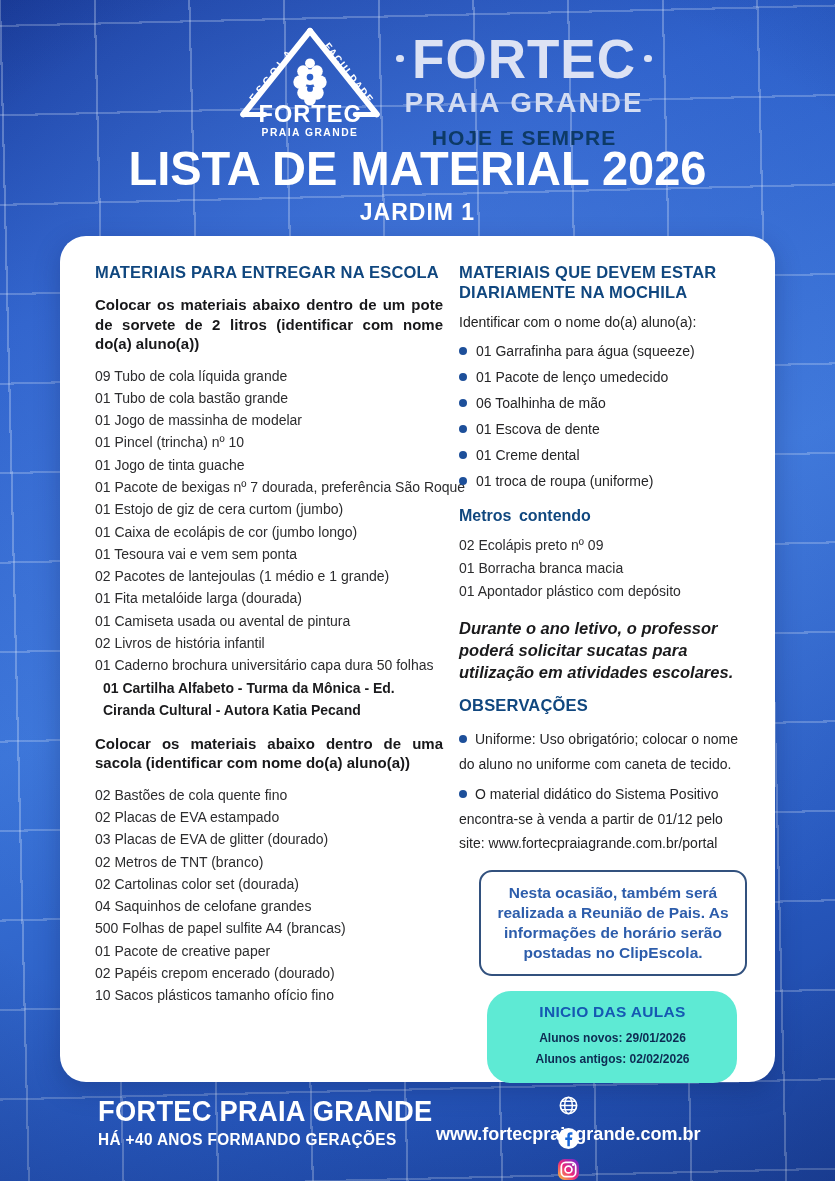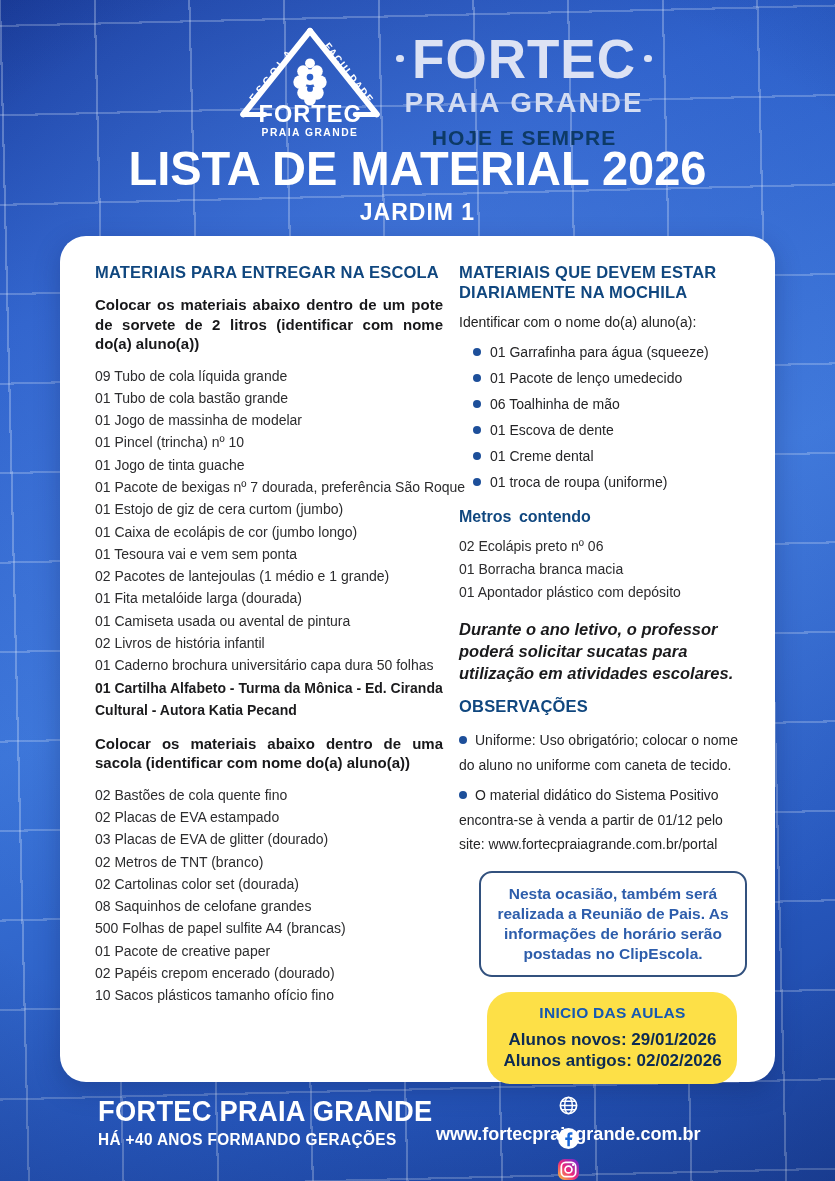--- a/index.html
+++ b/index.html
@@ -33,40 +33,40 @@
   .card{position:absolute;left:60px;top:236px;width:715px;height:846px;background:#ffffff;
     border-radius:26px;box-shadow:0 8px 26px rgba(10,25,80,.28);box-sizing:border-box;
     padding:26px 28px 20px 35px;display:flex;gap:16px;}
   .col-left{width:348px;flex:none;}
   .col-right{flex:1;min-width:0;}
   .sec-h{font-size:16.5px;font-weight:800;color:#10477f;letter-spacing:.2px;margin:0 0 6px 0;line-height:20px;}
   .intro{font-size:15px;font-weight:700;color:#18181a;line-height:19.5px;margin:13px 0 11px 0;text-align:justify;}
   ul.plain{list-style:none;margin:0;padding:0;}
   ul.plain li{font-size:14px;color:#2c2c2e;line-height:22.3px;}
   ul.plain li.wide{white-space:nowrap;}
-  ul.plain li.bolditem{font-weight:800;color:#1b1b1d;line-height:22px;}
+  ul.plain li.bolditem{font-weight:800;color:#1b1b1d;line-height:22px;margin-left:8px;}
   .r-intro{font-size:14px;color:#222;margin:12px 0 13px 0;}
-  ul.bullets{list-style:none;margin:14px;padding:0;}
+  ul.bullets{list-style:none;margin:0;padding:0;}
   ul.bullets li{position:relative;font-size:14px;color:#252527;padding-left:17px;margin:9px 0;line-height:17px;}
   ul.bullets li::before{content:"";position:absolute;left:0;top:4px;width:8px;height:8px;border-radius:50%;background:#1d4f9a;}
   .estojo-h{font-size:16px;font-weight:800;color:#10477f;margin:17px 0 9px 0;word-spacing:3px;}
   ul.estojo{list-style:none;margin:0;padding:0;}
   ul.estojo li{font-size:14px;color:#2c2c2e;line-height:23px;}
   .note{font-size:16.5px;font-weight:800;font-style:italic;color:#1a1a1c;line-height:22px;margin:14px 0 12px 0;}
   .obs-h{margin:10px 0 12px 0;}
   .obs{font-size:14px;color:#252527;line-height:24.5px;margin:6px 0;}
   .obs .dot{display:inline-block;width:8px;height:8px;border-radius:50%;background:#1d4f9a;margin-right:8px;vertical-align:1px;}
   .delivery{margin:14px 0 0 20px;width:268px;box-sizing:border-box;border:2px solid #32517e;border-radius:13px;
     padding:11px 8px;text-align:center;color:#2d5dab;font-size:15.5px;font-weight:800;line-height:20px;}
   .delivery p{margin:0;}
   .delivery p + p{margin-top:9px;}
-  .startbox{margin:15px 0 0 28px;width:250px;box-sizing:border-box;background:#fde047;border-radius:24px;
+  .startbox{margin:15px 0 0 28px;width:250px;box-sizing:border-box;background:#5eead4;border-radius:24px;
     padding:12px 11px 13px 12px;text-align:center;}
   .start-title{font-size:15.5px;font-weight:800;color:#1558b2;letter-spacing:.3px;}
-  .start-line{font-size:17px;font-weight:800;color:#0d2b52;line-height:21px;}
+  .start-line{font-size:12px;font-weight:800;color:#0d2b52;line-height:21px;}
   .start-line.first{margin-top:7px;}
 
   
   .footer{position:absolute;left:8px;top:1082px;width:835px;height:99px;color:#fff;}
   .f-left{position:absolute;left:90px;top:13px;}
   .f-name{font-size:29px;font-weight:800;letter-spacing:.3px;transform:scaleX(.94);transform-origin:left;white-space:nowrap;}
   .f-tag{font-size:16px;font-weight:700;letter-spacing:.4px;margin-top:3px;transform:scaleX(.96);transform-origin:left;white-space:nowrap;}
   .f-right{position:absolute;left:428px;top:13px;}
   .f-row{display:flex;align-items:center;gap:8px;height:26px;flex-direction:column;}
   .f-row + .f-row{margin-top:6px;}
@@ -146,21 +146,21 @@
         <li class="bolditem">01 Cartilha Alfabeto - Turma da Mônica - Ed. Ciranda Cultural - Autora Katia Pecand</li>
       </ul>
 
       <p class="intro">Colocar os materiais abaixo dentro de uma sacola (identificar com nome do(a) aluno(a))</p>
       <ul class="plain">
         <li>02 Bastões de cola quente fino</li>
         <li>02 Placas de EVA estampado</li>
         <li>03 Placas de EVA de glitter (dourado)</li>
         <li>02 Metros de TNT (branco)</li>
         <li>02 Cartolinas color set (dourada)</li>
-        <li>08 Saquinhos de celofane grandes</li>
+        <li>04 Saquinhos de celofane grandes</li>
         <li>500 Folhas de papel sulfite A4 (brancas)</li>
         <li>01 Pacote de creative paper</li>
         <li>02 Papéis crepom encerado (dourado)</li>
         <li>10 Sacos plásticos tamanho ofício fino</li>
       </ul>
     </div>
 
     <div class="col-right">
       <h2 class="sec-h">MATERIAIS QUE DEVEM ESTAR DIARIAMENTE NA MOCHILA</h2>
       <p class="r-intro">Identificar com o nome do(a) aluno(a):</p>
@@ -169,21 +169,21 @@
         <li>01 Garrafinha para água (squeeze)</li>
         <li>01 Pacote de lenço umedecido</li>
         <li>06 Toalhinha de mão</li>
         <li>01 Escova de dente</li>
         <li>01 Creme dental</li>
         <li>01 troca de roupa (uniforme)</li>
       </ul>
 
       <h3 class="estojo-h">Metros contendo</h3>
       <ul class="estojo">
-        <li>02 Ecolápis preto nº 06</li>
+        <li>02 Ecolápis preto nº 09</li>
         <li>01 Borracha branca macia</li>
         <li>01 Apontador plástico com depósito</li>
       </ul>
 
       <p class="note">Durante o ano letivo, o professor poderá solicitar sucatas para utilização em atividades escolares.</p>
 
       <h2 class="sec-h obs-h">OBSERVAÇÕES</h2>
       <p class="obs"><span class="dot"></span><span>Uniforme: Uso obrigatório; colocar o nome do aluno no uniforme com caneta de tecido.</span></p>
       <p class="obs"><span class="dot"></span><span>O material didático do Sistema Positivo encontra-se à venda a partir de 01/12 pelo site: www.fortecpraiagrande.com.br/portal</span></p>
 

